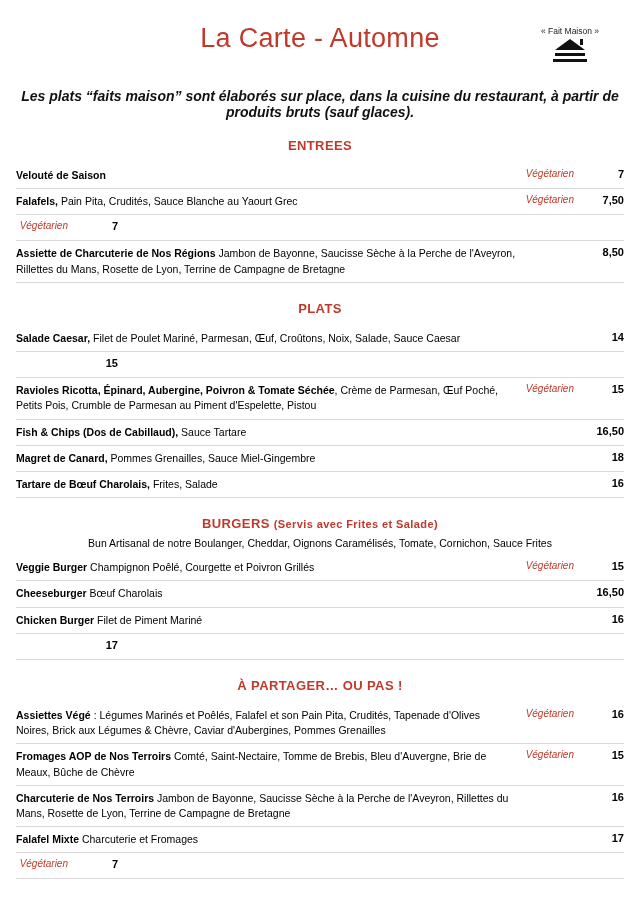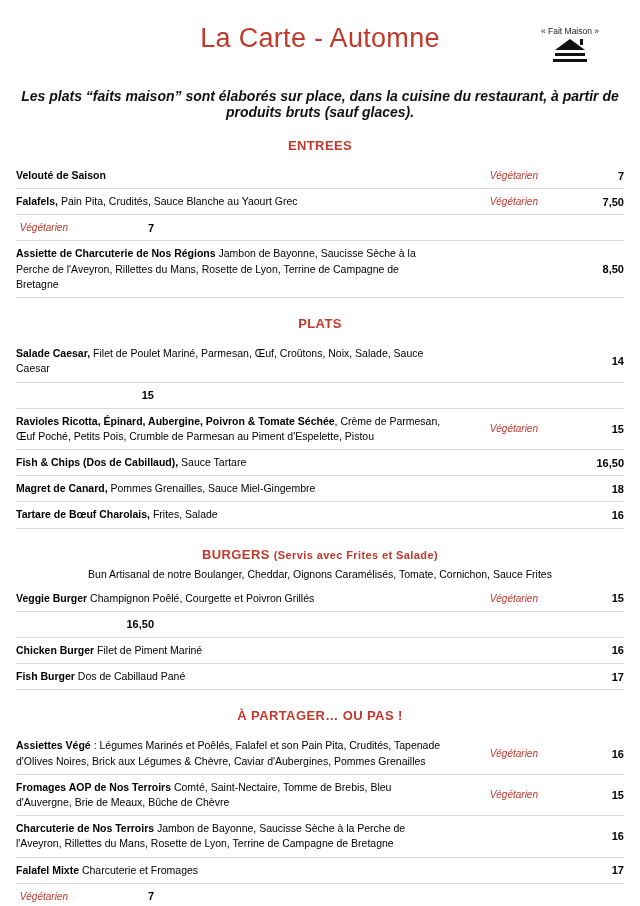--- a/index.html
+++ b/index.html
@@ -107,25 +107,24 @@
   }
   .section-note {
     text-align: center;
     font-size: 10.5px;
     margin: -4px 0 6px 0;
   }
 
   
   .item {
     display: flex;
-    align-items: center;
+    align-items: flex-start;
     padding: 5px 0;
     border-bottom: 1px solid #d9d9d9;
     min-height: 26px;
-    gap: 36px;
   }
   .item-desc {
     flex: 1 1 auto;
     font-size: 10.5px;
     line-height: 1.45;
     padding-right: 6px;
   }
   .item-name {
     font-weight: bold;
   }
@@ -218,30 +217,30 @@
         <div class="price">16</div>
       </div>
       <div class="section-head"><span>BURGERS</span> <span class="sub">(Servis avec Frites et Salade)</span></div>
       <div class="section-note">Bun Artisanal de notre Boulanger, Cheddar, Oignons Caramélisés, Tomate, Cornichon, Sauce Frites</div>
       <div class="item">
         <div class="item-desc"><span class="item-name">Veggie Burger</span><span class="item-detail"> Champignon Poêlé, Courgette et Poivron Grillés</span></div>
         <div class="veg">Végétarien</div>
         <div class="price">15</div>
       </div>
       <div class="item">
+        <div class="item-desc"><span class="item-name">Cheeseburger</span><span class="item-detail"> Bœuf Charolais</span></div>
         <div class="veg"></div>
         <div class="price">16,50</div>
       </div>
       <div class="item">
         <div class="item-desc"><span class="item-name">Chicken Burger</span><span class="item-detail"> Filet de Piment Mariné</span></div>
         <div class="veg"></div>
         <div class="price">16</div>
       </div>
       <div class="item">
-        <div class="item-desc"><span class="item-name">Fish Burger</span><span class="item-detail"> Dos de Cabillaud Pané</span></div>
         <div class="veg"></div>
         <div class="price">17</div>
       </div>
       <div class="section-head"><span>À PARTAGER… OU PAS !</span></div>
       <div class="item">
         <div class="item-desc"><span class="item-name">Assiettes Végé</span><span class="item-detail"> : Légumes Marinés et Poêlés, Falafel et son Pain Pita, Crudités, Tapenade d'Olives Noires, Brick aux Légumes &amp; Chèvre, Caviar d'Aubergines, Pommes Grenailles</span></div>
         <div class="veg">Végétarien</div>
         <div class="price">16</div>
       </div>
       <div class="item">

